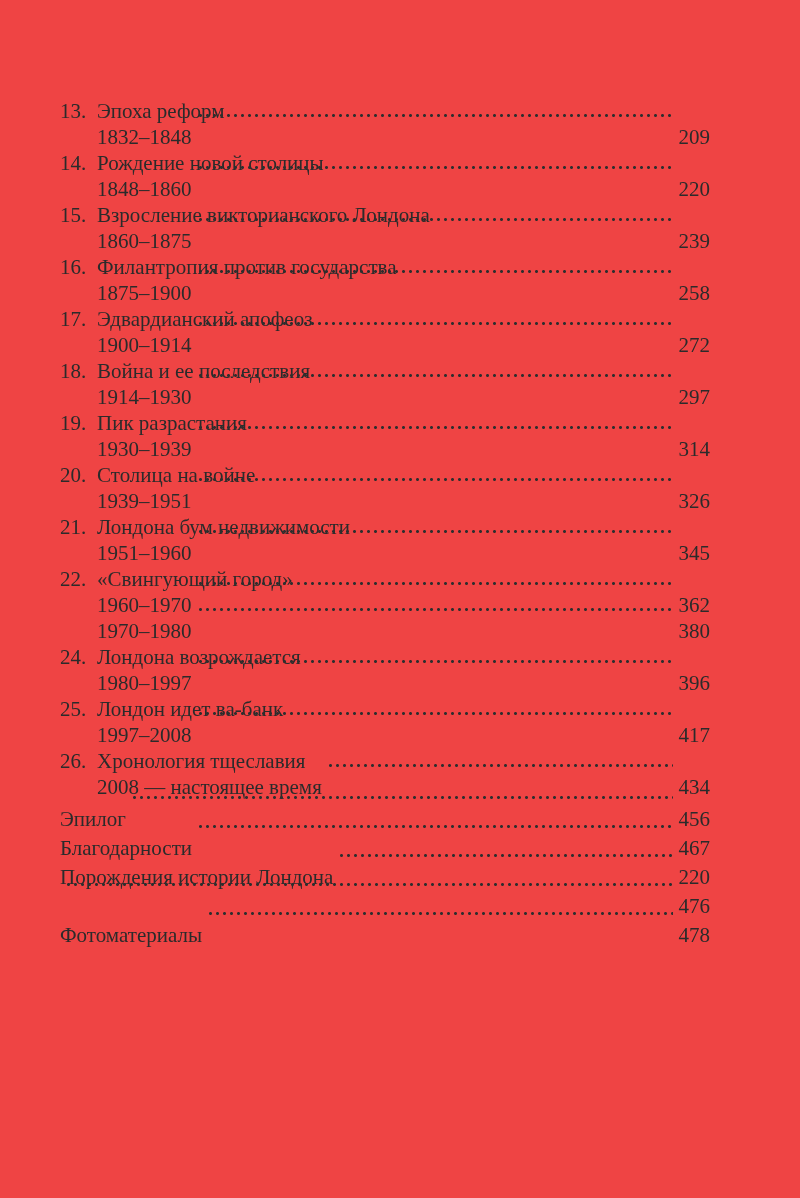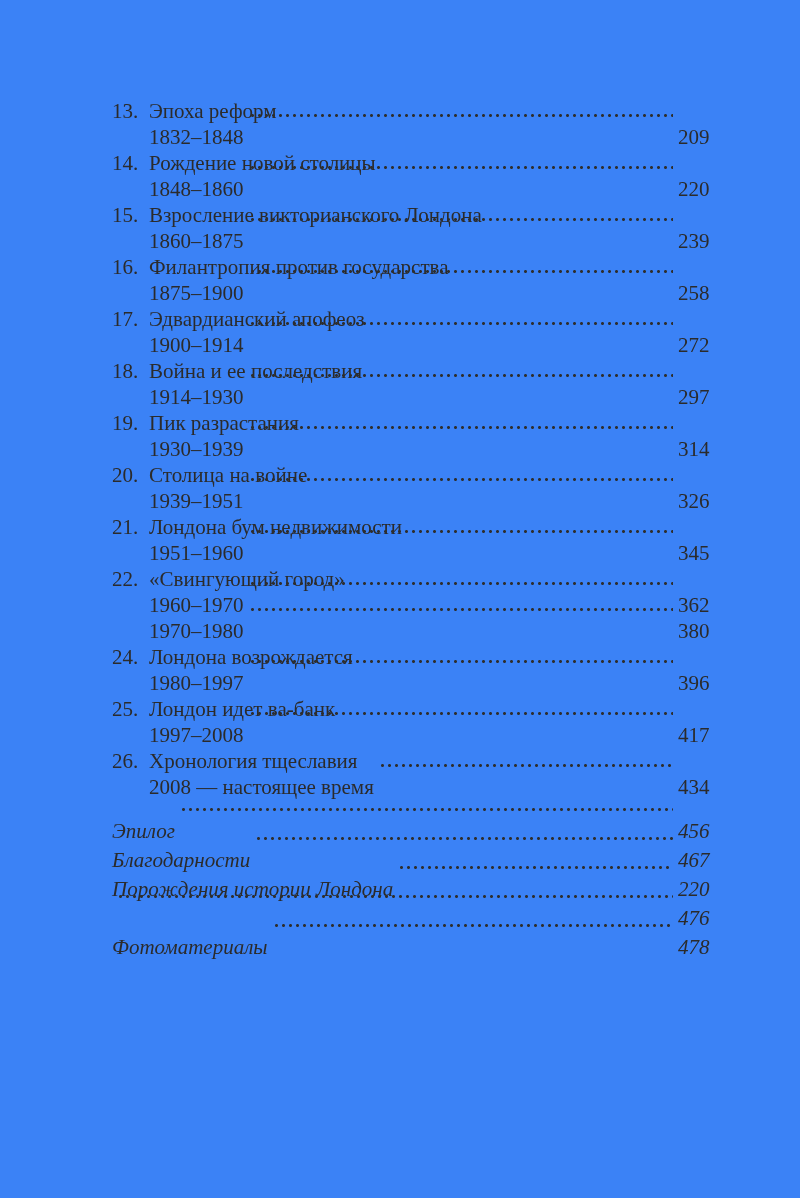--- a/index.html
+++ b/index.html
@@ -10,22 +10,22 @@
   }
   body {
     font-family: "Liberation Serif", "DejaVu Serif", serif;
     color: #2b2b2b;
     -webkit-font-smoothing: antialiased;
   }
   .page {
     position: relative;
     width: 800px;
     height: 1198px;
-    background: #3b82f6;
-    padding: 98px 90px 0 112px;
+    background: #ef4444;
+    padding: 98px 90px 0 60px;
     overflow: hidden;
   }
   .toc {
     font-size: 21px;
     line-height: 26px;
   }
   .row {
     display: flex;
     align-items: flex-start;
   }
@@ -53,24 +53,24 @@
     bottom: 7px;
     height: 3px;
     background-image: radial-gradient(circle at 1.5px 1.5px, #2e2e2e 1.2px, rgba(0,0,0,0) 1.7px);
     background-size: 7px 3px;
     background-repeat: repeat-x;
     background-position: left bottom;
   }
   .pg {
     flex: 0 0 auto;
     min-width: 32px;
-    text-align: left;
+    text-align: right;
     white-space: nowrap;
   }
-  .back-matter { margin-top: 18px; font-style: italic; }
+  .back-matter { margin-top: 6px; }
   .back-matter .row { margin-top: 3px; }
 </style>
 </head>
 <body>
 
 <div class="page">
   <div class="toc">
 
     <div class="entry">
       <div class="row">

